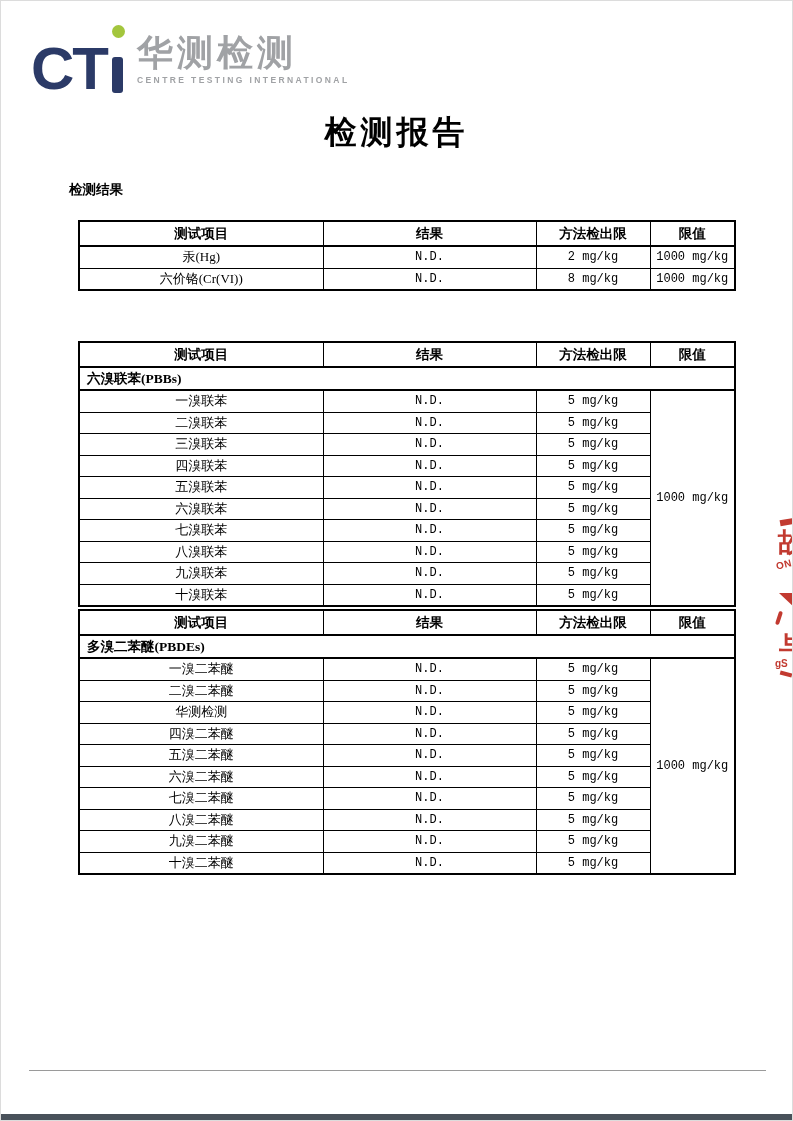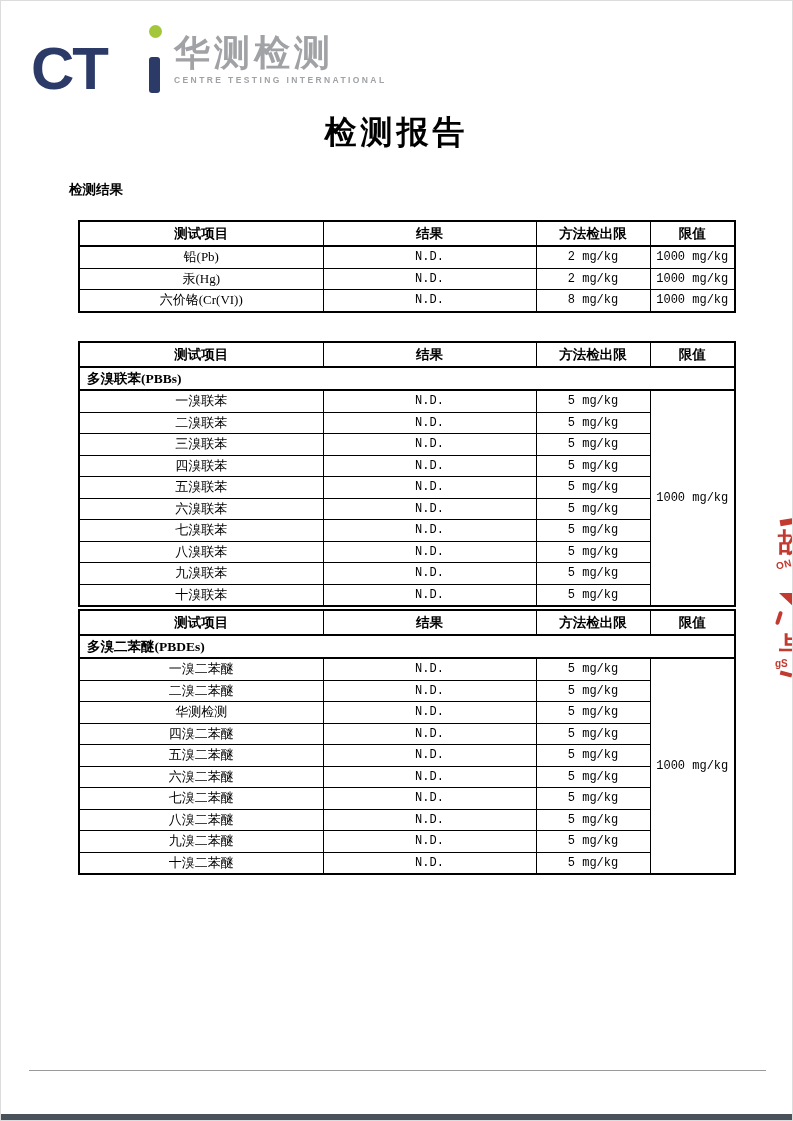--- a/index.html
+++ b/index.html
@@ -4,21 +4,21 @@
 <style>
   html,body{margin:0;padding:0;background:#f2f2f2;}
   .page{
     position:relative;width:793px;height:1121px;margin:0 auto;
     background:#fff;border:1px solid #dcdcdc;box-sizing:border-box;
     overflow:hidden;
     font-family:"Liberation Serif","DejaVu Serif",serif;color:#000;
   }
   
   .logo{position:absolute;left:30px;top:20px;display:flex;align-items:flex-start;}
-  .logo-acr{position:relative;height:72px;display:flex;align-items:flex-end;gap:37px;}
+  .logo-acr{position:relative;height:72px;display:flex;align-items:flex-end;}
   .logo-ct{
     font-family:"Liberation Sans","DejaVu Sans",sans-serif;
     font-weight:800;font-size:60px;line-height:0.82;letter-spacing:-2px;
   }
   .logo-istem{display:inline-block;width:11px;height:36px;border-radius:3px;margin-left:5px;}
   .logo-idot{position:absolute;right:-2px;top:4px;width:13px;height:13px;border-radius:50%;}
   .logo-names{margin-left:14px;padding-top:12px;}
   .logo-cn{
     font-size:36px;line-height:1.1;letter-spacing:4px;font-weight:600;
     font-family:"Liberation Sans","DejaVu Sans",sans-serif;
@@ -115,26 +115,20 @@
     <thead>
         <tr>
       <th class="item-h">测试项目</th>
       <th>结果</th>
       <th>方法检出限</th>
       <th>限值</th>
     </tr>
       </thead>
     <tbody>
         <tr>
-          <td class="item">铅(Pb)</td>
-          <td class="val">N.D.</td>
-          <td class="val">2 mg/kg</td>
-          <td class="val">1000 mg/kg</td>
-        </tr>
-        <tr>
           <td class="item">汞(Hg)</td>
           <td class="val">N.D.</td>
           <td class="val">2 mg/kg</td>
           <td class="val">1000 mg/kg</td>
         </tr>
         <tr>
           <td class="item">六价铬(Cr(VI))</td>
           <td class="val">N.D.</td>
           <td class="val">8 mg/kg</td>
           <td class="val">1000 mg/kg</td>
@@ -152,21 +146,21 @@
     <thead>
         <tr>
       <th class="item-h">测试项目</th>
       <th>结果</th>
       <th>方法检出限</th>
       <th>限值</th>
     </tr>
       </thead>
     <tbody>
         <tr class="group-row">
-          <td colspan="4">多溴联苯(PBBs)</td>
+          <td colspan="4">六溴联苯(PBBs)</td>
         </tr>
         <tr>
           <td class="item">一溴联苯</td>
           <td class="val">N.D.</td>
           <td class="val">5 mg/kg</td>
           <td rowspan="10" class="val">1000 mg/kg</td>
         </tr>
         <tr>
           <td class="item">二溴联苯</td>
           <td class="val">N.D.</td>

